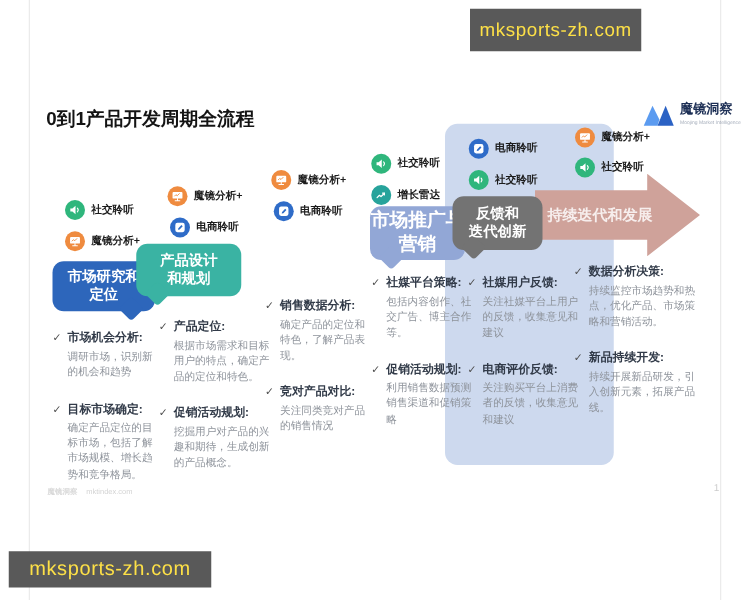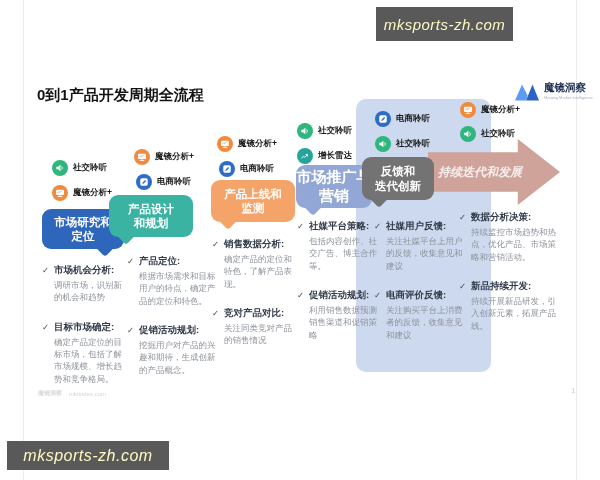--- a/index.html
+++ b/index.html
@@ -1,22 +1,22 @@
 <!DOCTYPE html>
 <html><head>
 <meta charset="utf-8">
 <style>
   html,body{margin:0;padding:0;background:#fff;}
   .page{position:relative;width:600px;height:480px;background:#ffffff;overflow:hidden;
         font-family:"Liberation Sans","DejaVu Sans",sans-serif;}
   .edge{position:absolute;top:0;width:1px;height:480px;background:#ebebeb;z-index:0;}
   .edge-l{left:23px}.edge-r{left:576px}
 
-  .wm{position:absolute;background:#595959;color:#fef9c3;display:flex;align-items:center;
-      justify-content:center;z-index:20;letter-spacing:.5px;font-style:italic;}
+  .wm{position:absolute;background:#595959;color:#fde047;display:flex;align-items:center;
+      justify-content:center;z-index:20;letter-spacing:.5px;}
   .wm-top{left:376px;top:7px;width:137px;height:34px;font-size:15px;}
   .wm-bottom{left:7px;top:441px;width:162px;height:29px;font-size:16px;}
 
   .title{position:absolute;left:37px;top:86px;font-size:15px;font-weight:bold;color:#141414;z-index:4;}
 
   .logo{position:absolute;left:514px;top:82px;display:flex;gap:4px;align-items:flex-start;z-index:4;}
   .logo svg{width:26px;height:19px;}
   .logo-name{font-size:10.5px;font-weight:bold;color:#1d2f55;line-height:1.1;}
   .logo-sub{font-size:4px;color:#a8b0bd;margin-top:1px;}
 
@@ -31,21 +31,21 @@
   .tail-l::after{left:10px}.tail-r::after{right:12px}
   .b1{left:42px;top:209px;width:82px;height:40px;background:#2d66bb;}
   .b2{left:109px;top:195px;width:84px;height:42px;background:#3ab3a3;}
   .b3{left:211px;top:180px;width:84px;height:42px;background:#f4a469;}
   .b4{left:296px;top:165px;width:76px;height:43px;background:#92a7d6;font-size:15px;}
   .b5{left:362px;top:157px;width:72px;height:43px;background:#737373;}
 
   .arrow{position:absolute;left:428px;top:139px;width:132px;height:66px;background:#cfa29a;
          clip-path:polygon(0 20%,68% 20%,68% 0,100% 50%,68% 100%,68% 80%,0 80%);
          z-index:2;display:flex;align-items:center;color:rgba(255,255,255,.82);
-         font-weight:bold;font-size:12px;padding-left:10px;box-sizing:border-box;font-style:italic;}
+         font-weight:bold;font-size:12px;padding-left:10px;box-sizing:border-box;}
 
   .badge{position:absolute;display:flex;align-items:center;gap:5px;z-index:4;}
   .badge .ic{width:16px;height:16px;border-radius:50%;display:flex;align-items:center;justify-content:center;flex:none;}
   .badge .ic svg{width:10px;height:10px;display:block;}
   .ic-social{background:#2fb67c}.ic-mj{background:#ef8b3f}.ic-ec{background:#2f6cc8}.ic-radar{background:#27a39b}
   .badge .lb{font-size:8.5px;font-weight:bold;color:#1c1c1c;white-space:nowrap;}
 
   .col{position:absolute;z-index:2;}
   .c1{left:42px;top:264px;width:88px}
   .c2{left:127px;top:255px;width:92px}
@@ -95,24 +95,20 @@
   </div>
 
   <div class="bubble b1 tail-r">
     <span>市场研究和</span>
     <span>定位</span>
   </div>
   <div class="bubble b2 tail-l">
     <span>产品设计</span>
     <span>和规划</span>
   </div>
-  <div class="bubble b3 tail-l">
-    <span>产品上线和</span>
-    <span>监测</span>
-  </div>
   <div class="bubble b4 tail-l">
     <span>市场推广与</span>
     <span>营销</span>
   </div>
   <div class="bubble b5 tail-l">
     <span>反馈和</span>
     <span>迭代创新</span>
   </div>
 
   <div class="badge" style="left:52px;top:160px">

